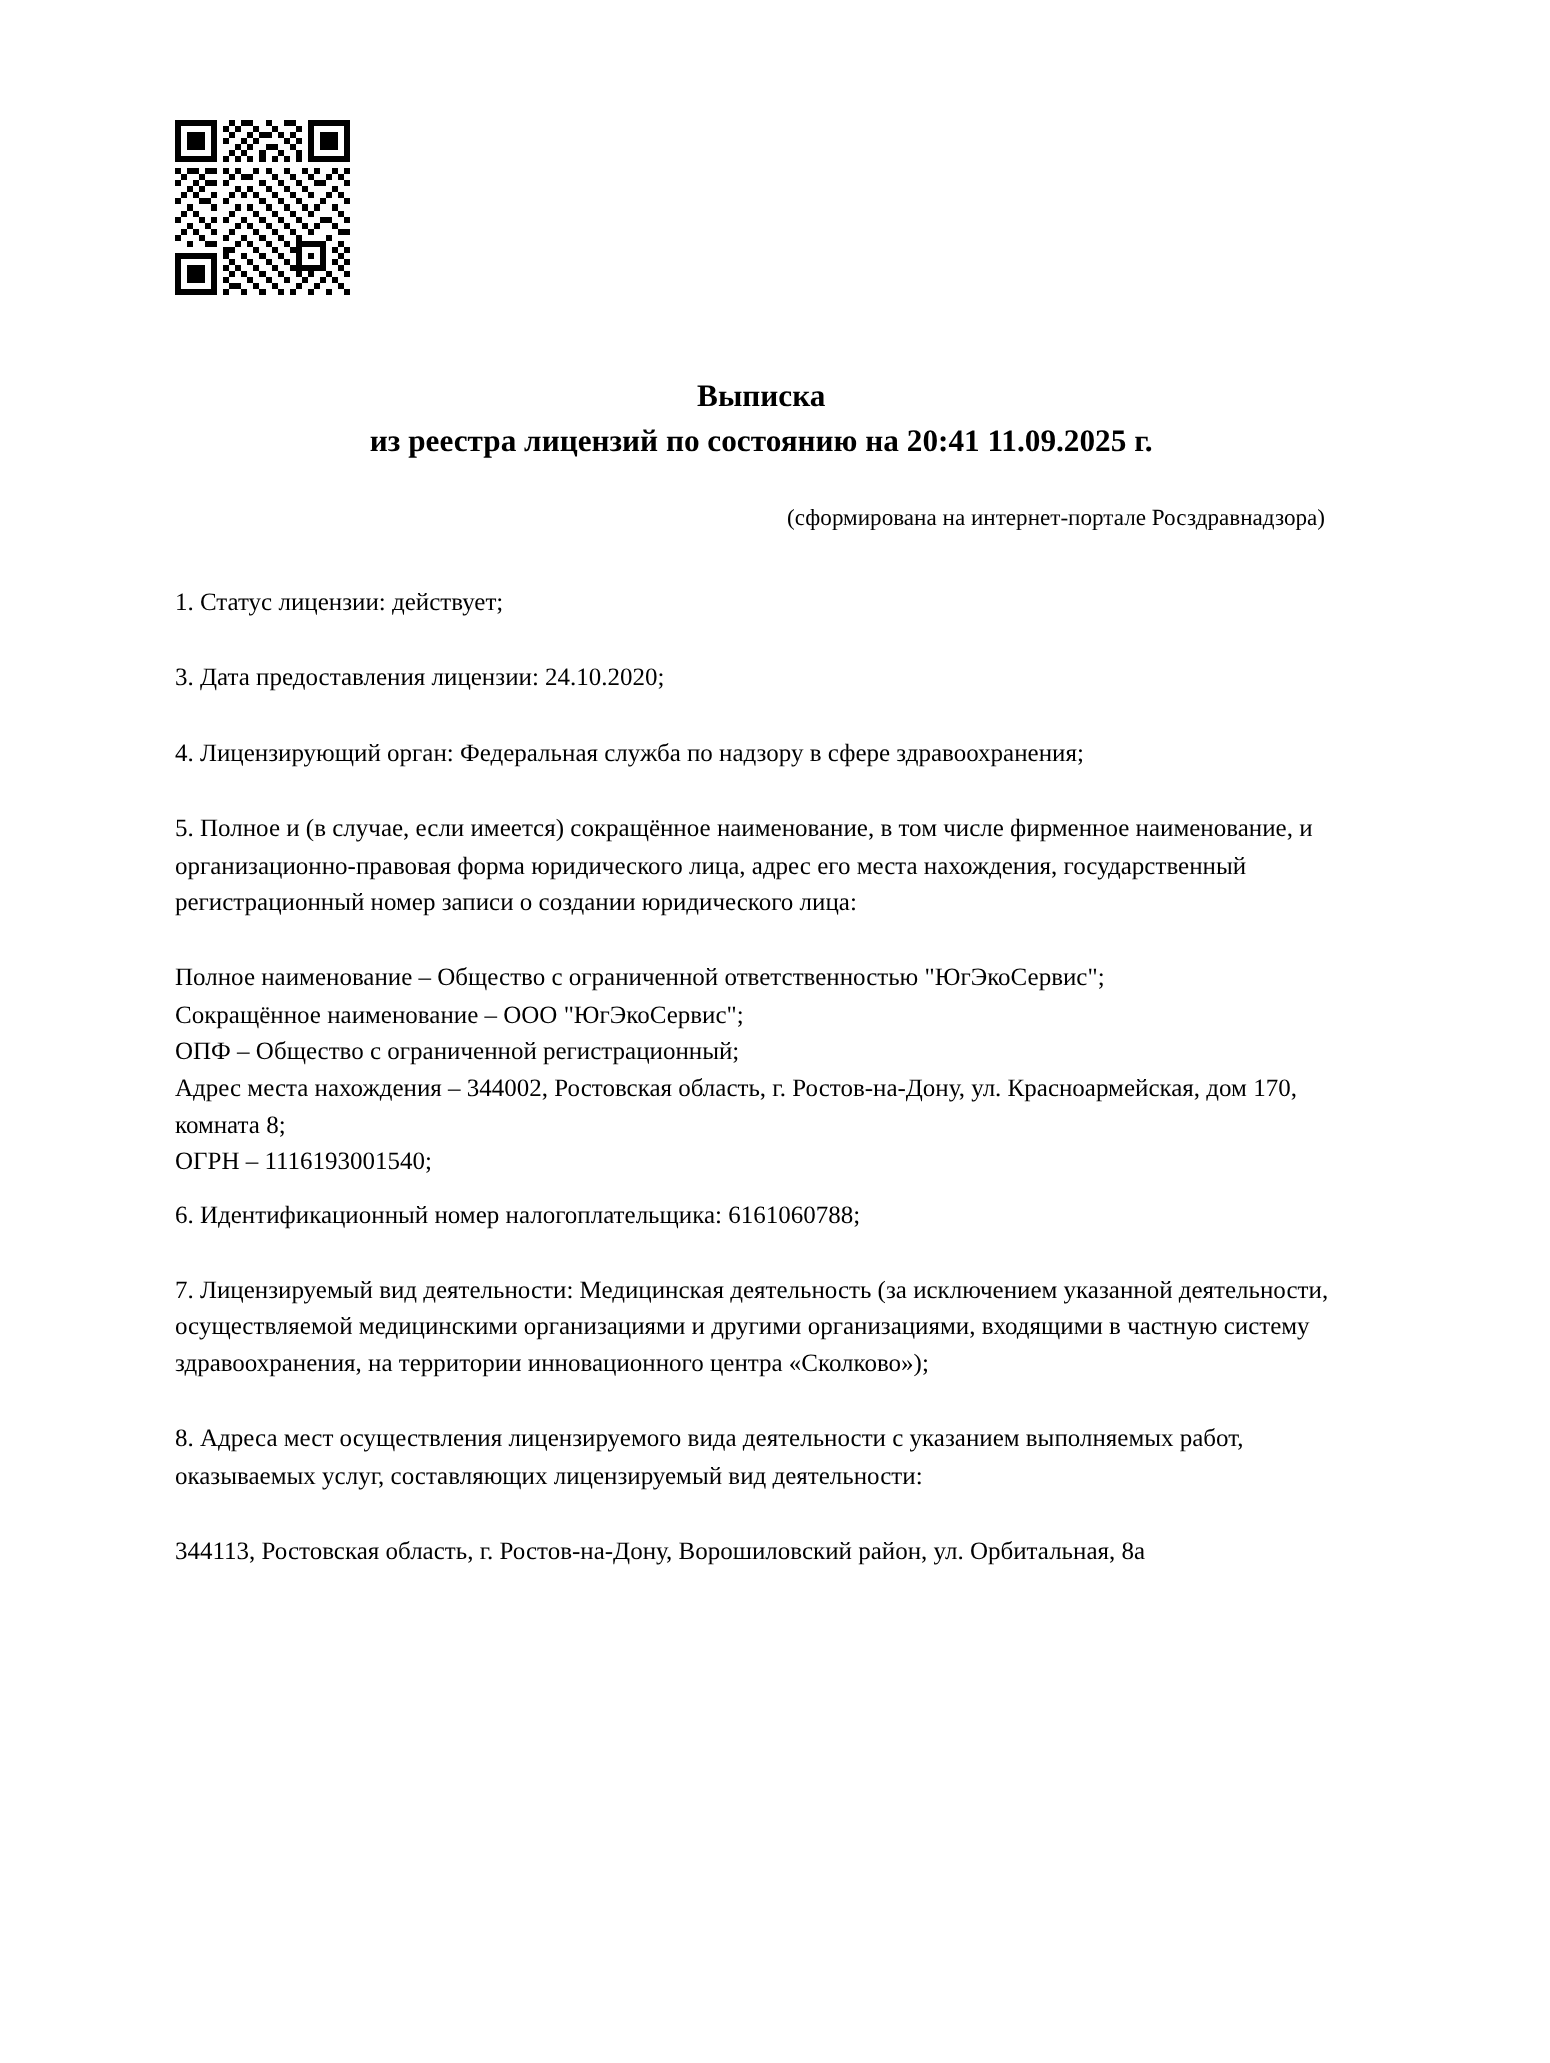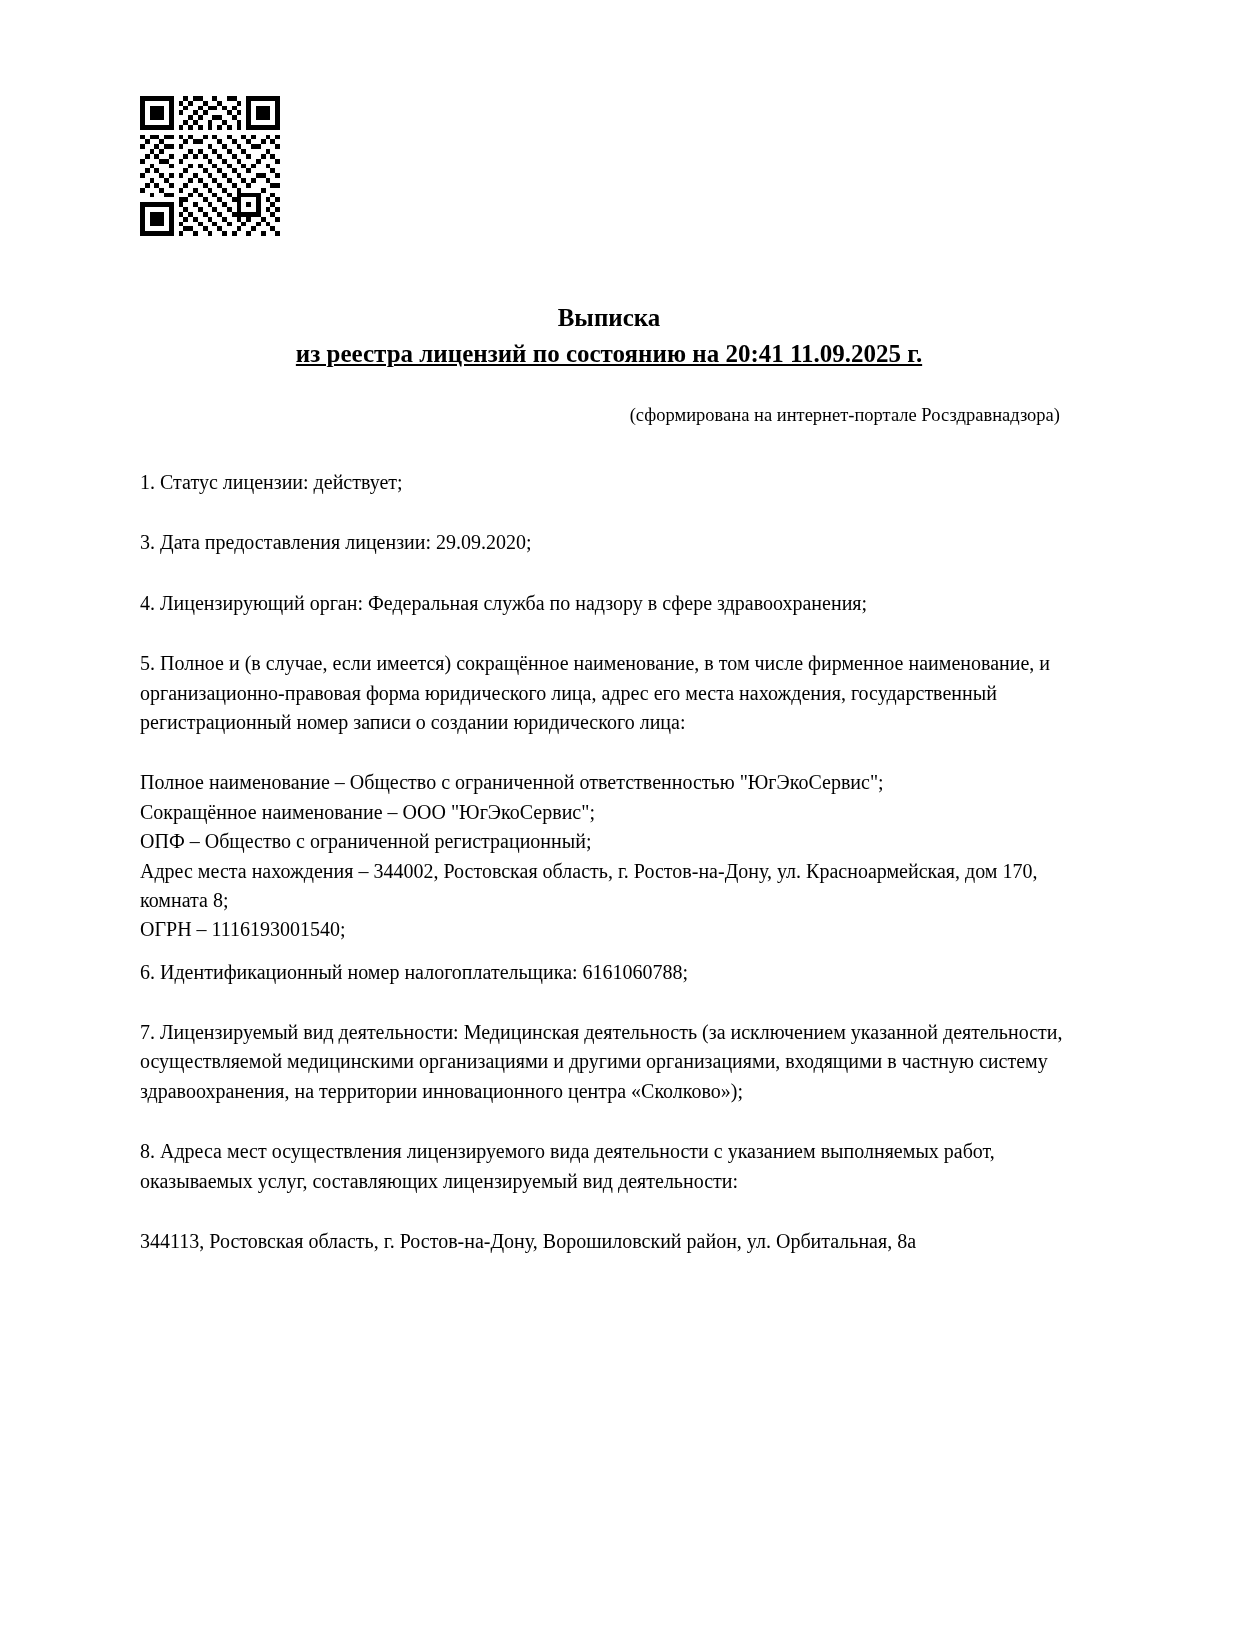--- a/index.html
+++ b/index.html
@@ -41,21 +41,20 @@
   }
   .doc-title {
     text-align: center;
     font-weight: bold;
     font-size: 25px;
     line-height: 1.42;
     margin: 0;
   }
   .doc-title .line2 {
     display: block;
-    text-decoration: underline;
   }
   .subtitle {
     text-align: right;
     font-size: 18.5px;
     margin-top: 34px;
     margin-right: 18px;
   }
   .clauses {
     margin-top: 42px;
   }
@@ -337,21 +336,21 @@
       <span class="line2">из реестра лицензий по состоянию на 20:41 11.09.2025 г.</span>
     </h1>
 
     <div class="subtitle">(сформирована на интернет-портале Росздравнадзора)</div>
 
     <div class="clauses">
 
       <p class="clause">1. Статус лицензии: действует;</p>
 
 
-      <p class="clause">3. Дата предоставления лицензии: 29.09.2020;</p>
+      <p class="clause">3. Дата предоставления лицензии: 24.10.2020;</p>
 
       <p class="clause">4. Лицензирующий орган: Федеральная служба по надзору в сфере здравоохранения;</p>
 
       <p class="clause">5. Полное и (в случае, если имеется) сокращённое наименование, в том числе фирменное наименование, и организационно-правовая форма юридического лица, адрес его места нахождения, государственный регистрационный номер записи о создании юридического лица:</p>
 
       <p class="clause block-lines">
         <span class="l">Полное наименование – Общество с ограниченной ответственностью "ЮгЭкоСервис";</span>
         <span class="l">Сокращённое наименование – ООО "ЮгЭкоСервис";</span>
         <span class="l">ОПФ – Общество с ограниченной регистрационный;</span>
         <span class="l">Адрес места нахождения – 344002, Ростовская область, г. Ростов-на-Дону, ул. Красноармейская, дом 170, комната 8;</span>

